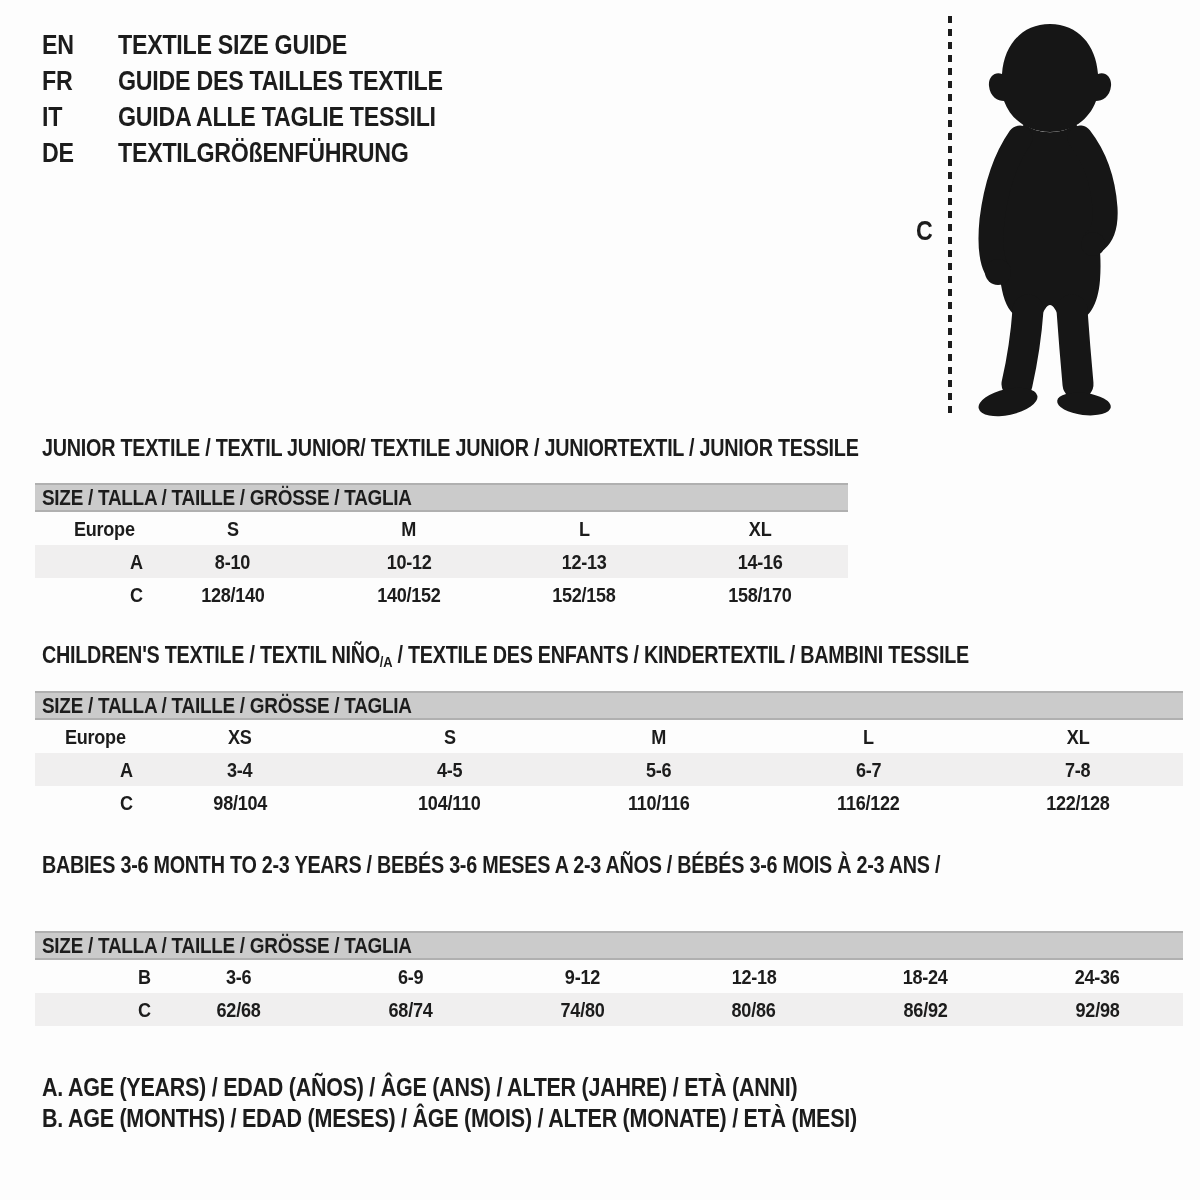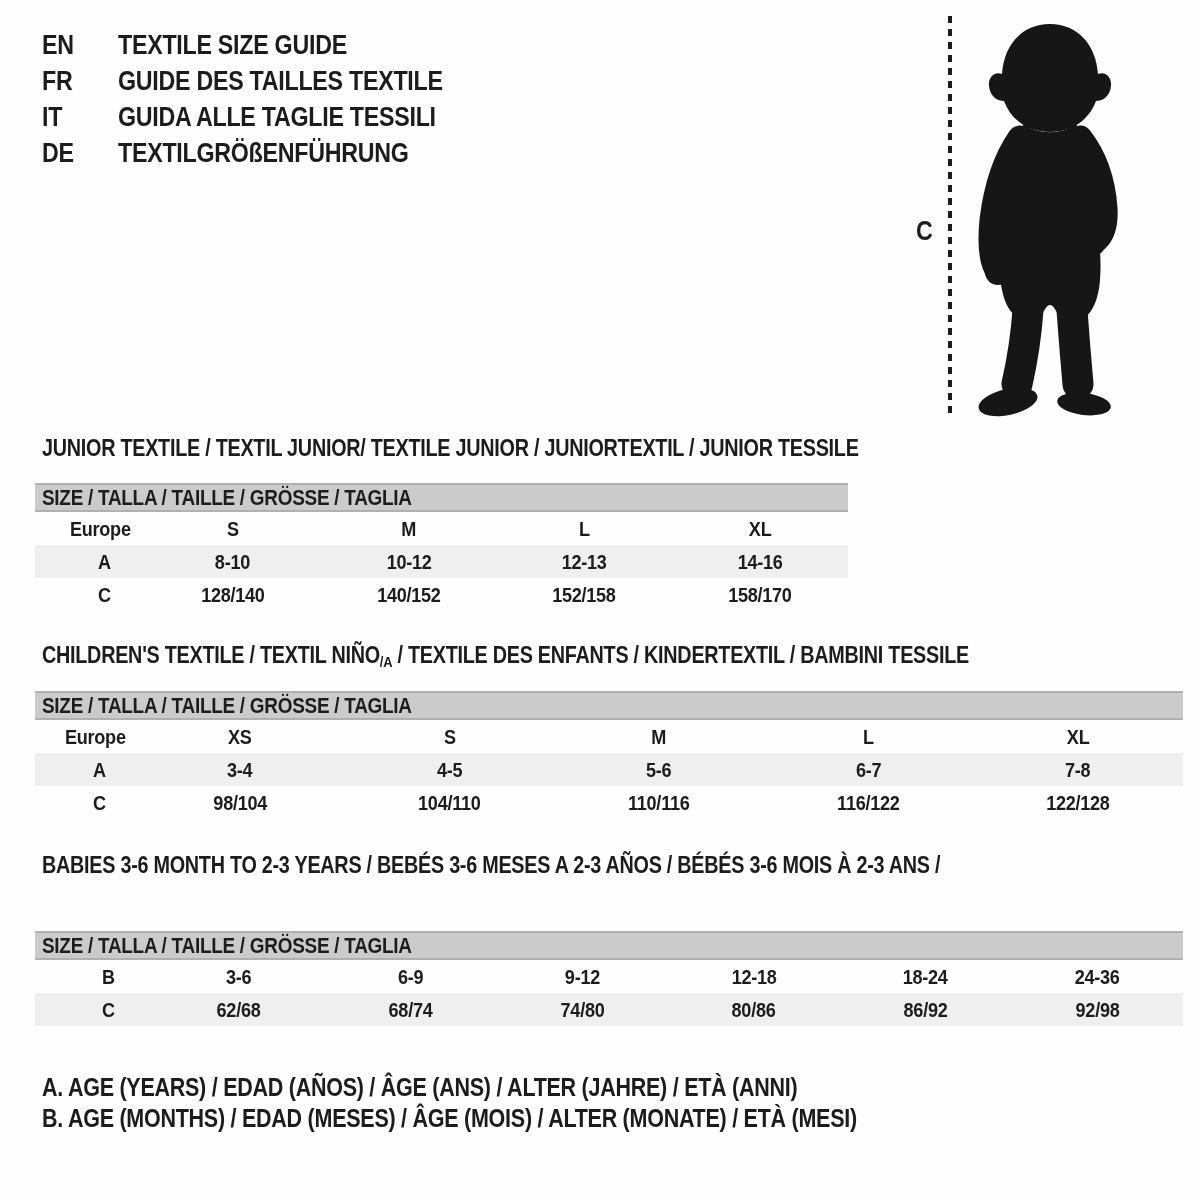--- a/index.html
+++ b/index.html
@@ -38,21 +38,21 @@
   
   .size-table { position:absolute; left:35px; }
   .t-header {
     height:29px; box-sizing:border-box;
     background:var(--hdr, #cbcbcb);
     border-top:2px solid #b0b0b0; border-bottom:2px solid #b0b0b0;
     display:flex; align-items:flex-start; padding-left:7px; font-size:22px;
   }
   .t-row { height:33px; display:grid; align-items:center; font-size:21px; }
   .t-row.stripe { background:var(--stripe, #f0efef); }
-  .row-label { padding-left:7px; text-align:center;margin-left:23px; }
+  .row-label { padding-left:7px; text-align:right;margin-left:23px; }
   .cell { text-align:center; }
   .t1 { width:813px; }  .t1 .t-row { grid-template-columns:110px repeat(4, 1fr); }
   .t2 { width:1148px; } .t2 .t-row { grid-template-columns:100px repeat(5, 1fr); }
   .t3 { width:1148px; } .t3 .t-row { grid-template-columns:118px repeat(6, 1fr); }
 
   
   .legend { position:absolute; left:42px; top:1072px; font-size:25px; }
   .legend-line { height:31px; display:flex; align-items:center; }
 </style>
 </head>

